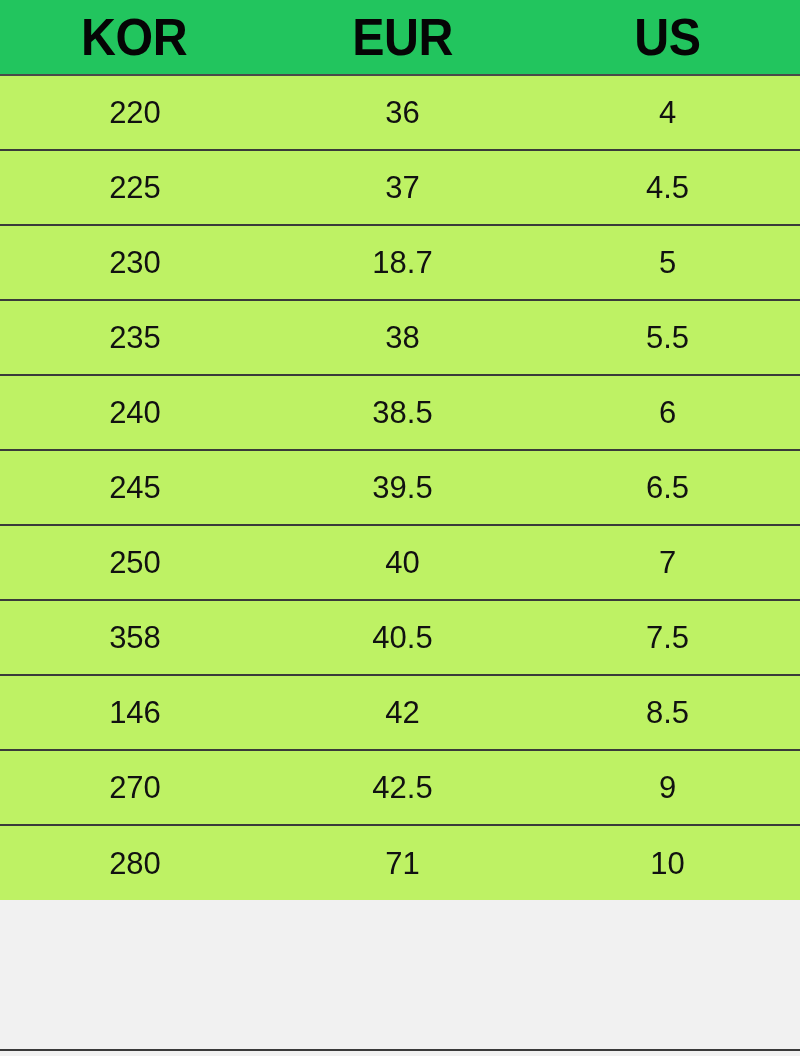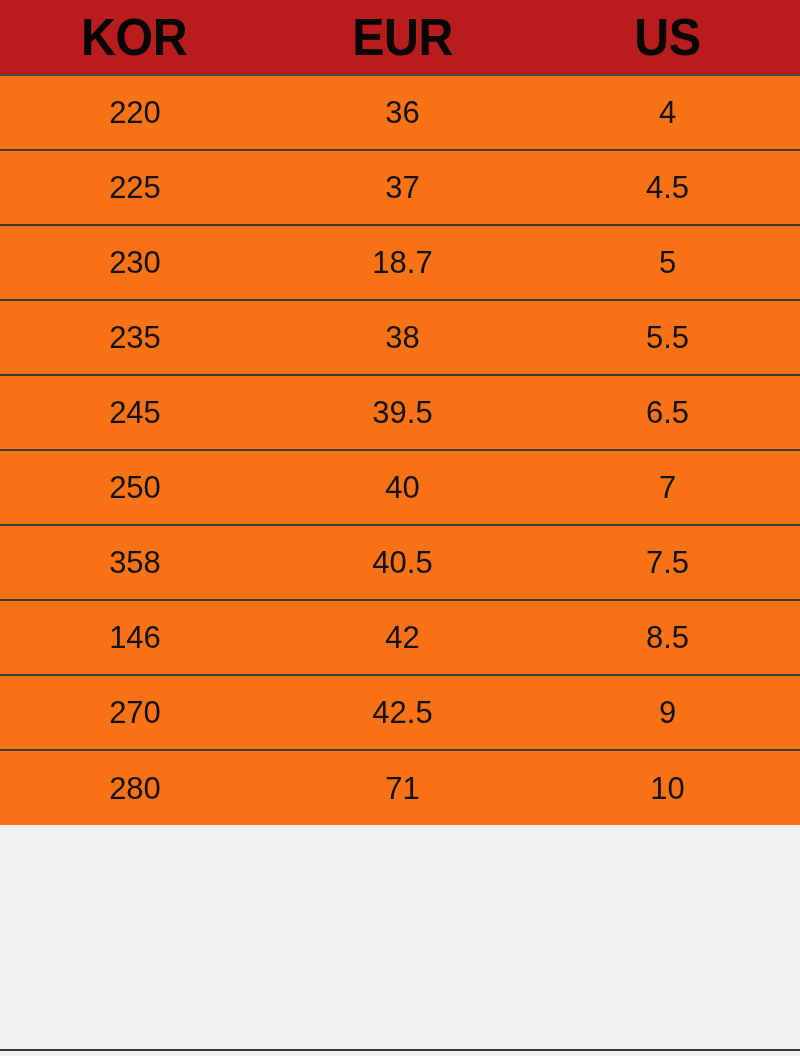--- a/index.html
+++ b/index.html
@@ -18,21 +18,21 @@
     width: 800px;
     border-collapse: collapse;
     table-layout: fixed;
   }
 
   #size-table col.col-kor { width: 270px; }
   #size-table col.col-eur { width: 265px; }
   #size-table col.col-us  { width: 265px; }
 
   thead tr.header-row {
-    background: #b91c1c;
+    background: #22c55e;
     height: 74px;
   }
 
   thead th {
     margin: 0;
     padding: 0;
     border: 0;
     font-weight: bold;
     font-size: 52px;
     line-height: 74px;
@@ -41,21 +41,21 @@
     letter-spacing: -0.5px;
     transform: scaleX(0.93);
     vertical-align: middle;
     white-space: nowrap;
   }
 
   thead th.th-kor { padding-right: 2px; }
 
   tbody tr.data-row {
     height: 75px;
-    background: #f97316;
+    background: #bef264;
     border-top: 2px solid #3a3a3a;
   }
 
   tbody tr.data-row:first-child {
     border-top: 2px solid #4a4a4a;
   }
 
   tbody td {
     margin: 0;
     padding: 0;
@@ -109,20 +109,25 @@
         <td>230</td>
         <td>18.7</td>
         <td>5</td>
       </tr>
       <tr class="data-row">
         <td>235</td>
         <td>38</td>
         <td>5.5</td>
       </tr>
       <tr class="data-row">
+        <td>240</td>
+        <td>38.5</td>
+        <td>6</td>
+      </tr>
+      <tr class="data-row">
         <td>245</td>
         <td>39.5</td>
         <td>6.5</td>
       </tr>
       <tr class="data-row">
         <td>250</td>
         <td>40</td>
         <td>7</td>
       </tr>
       <tr class="data-row">

